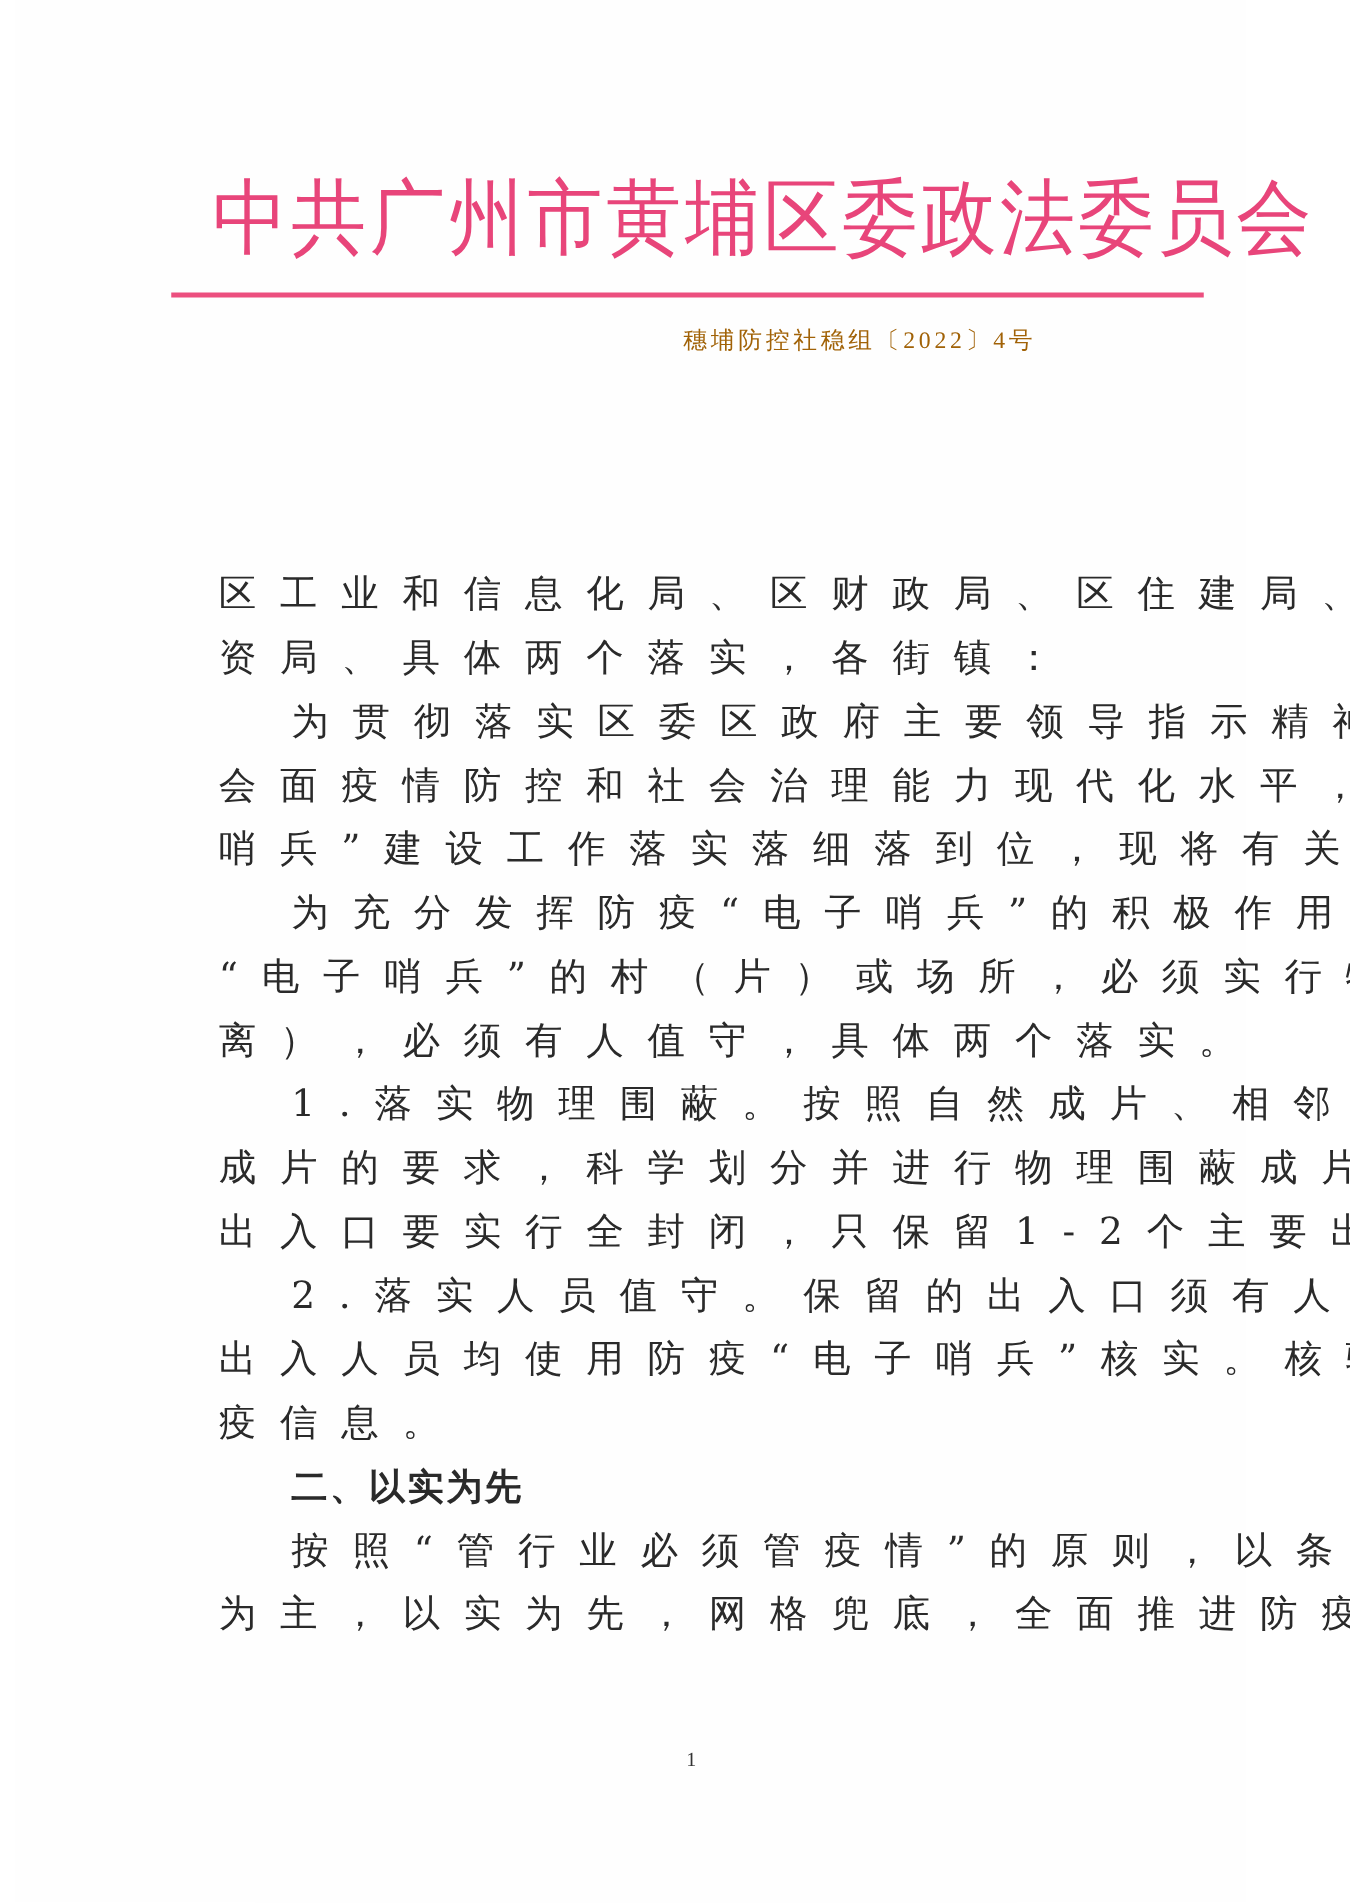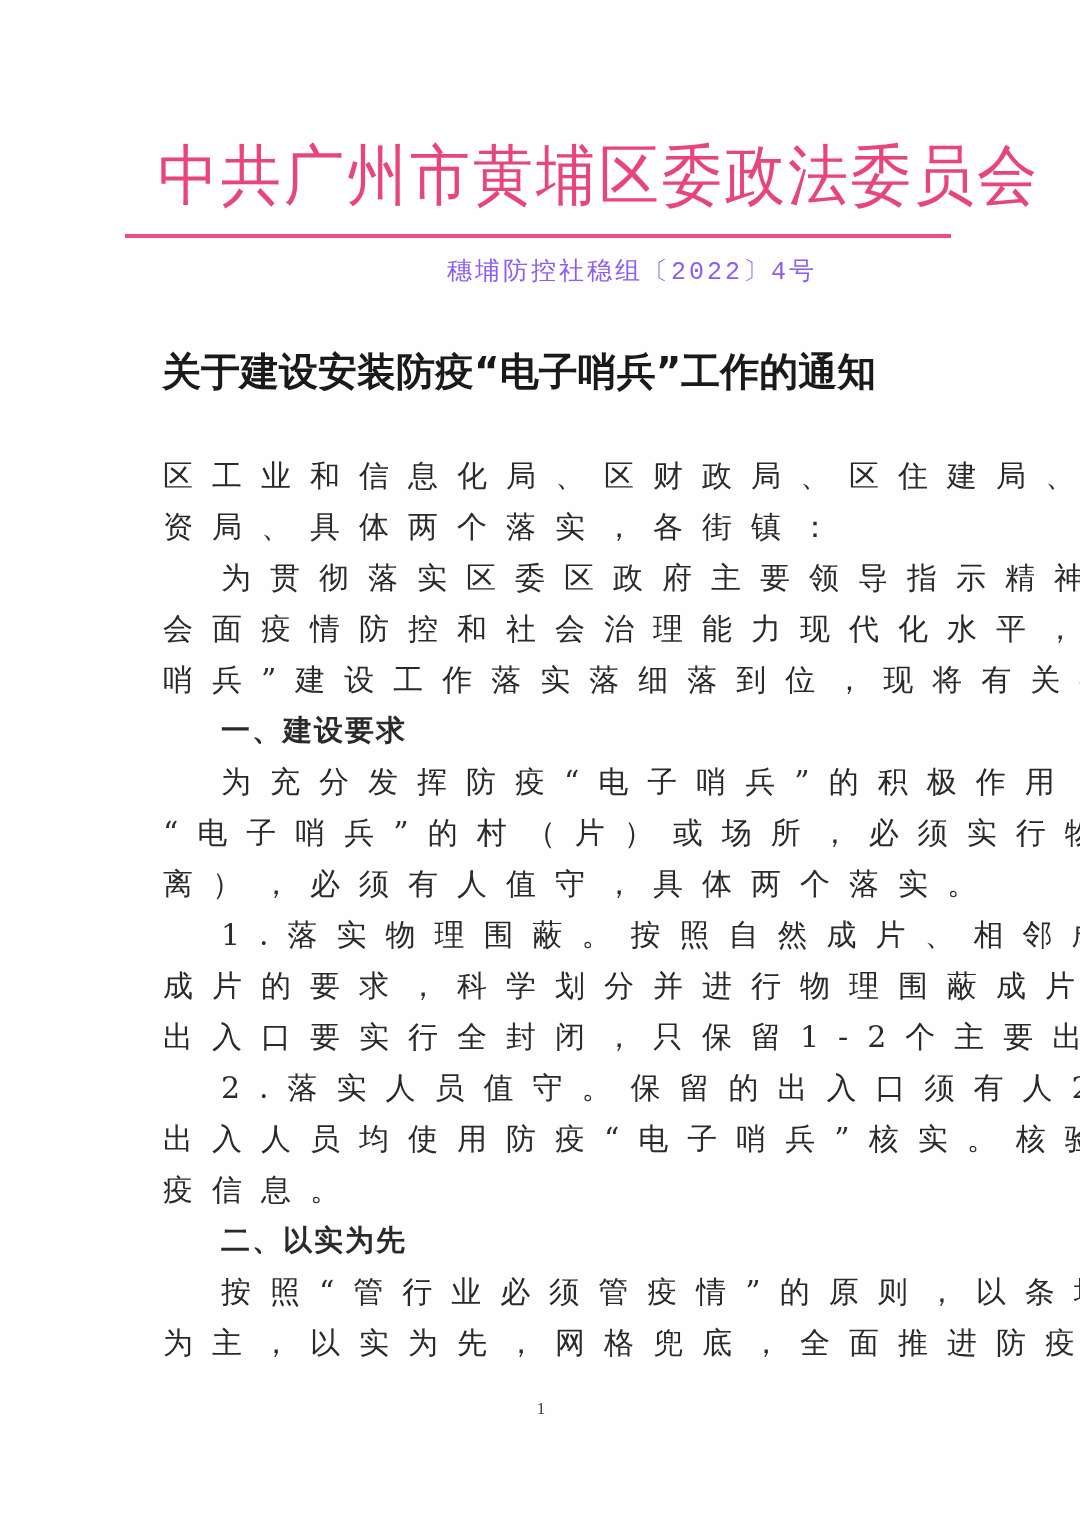--- a/index.html
+++ b/index.html
@@ -1,31 +1,31 @@
 <!DOCTYPE html>
 <html><head>
 <meta charset="utf-8">
 <style>
   html, body { margin: 0; padding: 0; background: #ffffff; }
   body { width: 1080px; height: 1522px; position: relative; overflow: hidden; }
-  .page { position: absolute; left: 0; top: 0; width: 985px; height: 1522px; background: #fefefe; }
+  .page { position: absolute; left: 12px; top: 0; width: 985px; height: 1522px; background: #fefefe; }
   .org-header {
     position: absolute; left: 158px; top: 130px; width: 770px; height: 90px;
     color: #e8457a; font-family: "DejaVu Serif", "Liberation Serif", serif;
     font-size: 60px; line-height: 90px; letter-spacing: 3px; white-space: nowrap;
     transform: scaleY(1.1); transform-origin: left center;
   }
   .red-rule {
     position: absolute; left: 125px; top: 234px; width: 826px; height: 4px;
     background: #ec4f7f;
   }
   .doc-number {
     position: absolute; right: 168px; top: 253px; height: 40px;
-    font-family: Liberation Mono, monospace;
-    font-size: 25px; line-height: 40px; color: #8b5cf6; letter-spacing: 3px; white-space: nowrap;
+    font-family: Liberation Serif, serif;
+    font-size: 19px; line-height: 40px; color: #a16207; letter-spacing: 3px; white-space: nowrap;
   }
   .doc-title {
     position: absolute; left: 162px; top: 342px; width: 760px; height: 60px;
     font-family: "DejaVu Sans", "Liberation Sans", sans-serif; font-weight: bold;
     font-size: 39px; line-height: 60px; color: #1a1a1a; white-space: nowrap; letter-spacing: 0px;
   }
   .body-text {
     position: absolute; left: 163px; top: 450px; width: 760px;
     font-family: "DejaVu Serif", "Liberation Serif", serif;
     font-size: 30px; color: #2a2a2a;
@@ -43,29 +43,27 @@
     font-family: "Liberation Serif", serif; font-size: 16px; color: #333333;
   }
 </style>
 </head>
 <body>
 
 <div class="page">
   <div class="org-header">中共广州市黄埔区委政法委员会</div>
   <div class="red-rule"></div>
   <div class="doc-number">穗埔防控社稳组〔2022〕4号</div>
-  <div class="doc-title">关于建设安装防疫“电子哨兵”工作的通知</div>
 
   <div class="body-text">
     <div class="line">区工业和信息化局、区财政局、区住建局、区商务局、区国</div>
     <div class="line">资局、具体两个落实，各街镇：</div>
     <div class="line indent">为贯彻落实区委区政府主要领导指示精神，全面提升社</div>
     <div class="line">会面疫情防控和社会治理能力现代化水平，推动防疫“电子</div>
     <div class="line">哨兵”建设工作落实落细落到位，现将有关事项通知如下：</div>
-    <div class="line heading">一、建设要求</div>
     <div class="line indent">为充分发挥防疫“电子哨兵”的积极作用，对安装防疫</div>
     <div class="line">“电子哨兵”的村（片）或场所，必须实行物理围蔽（硬隔</div>
     <div class="line">离），必须有人值守，具体两个落实。</div>
     <div class="line indent">1.落实物理围蔽。按照自然成片、相邻成片、重点场所</div>
     <div class="line">成片的要求，科学划分并进行物理围蔽成片，原则上非主要</div>
     <div class="line">出入口要实行全封闭，只保留1-2个主要出入口。</div>
     <div class="line indent">2.落实人员值守。保留的出入口须有人24小时值守，</div>
     <div class="line">出入人员均使用防疫“电子哨兵”核实。核验出入人员的防</div>
     <div class="line">疫信息。</div>
     <div class="line heading">二、以实为先</div>

